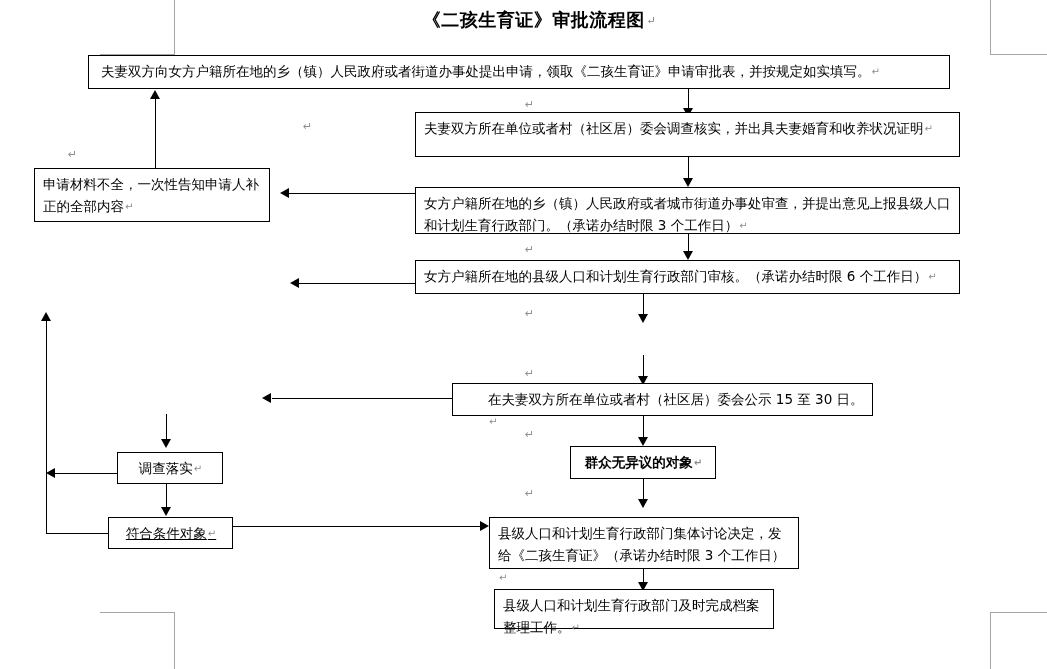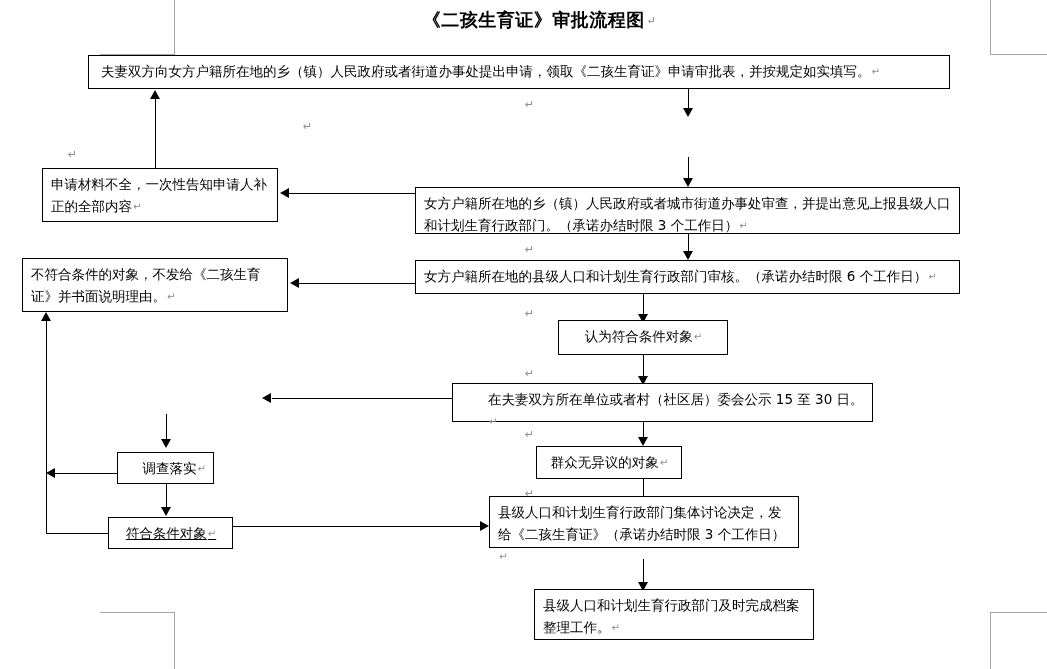--- a/index.html
+++ b/index.html
@@ -186,37 +186,36 @@
   <div class="ln h" style="left:46px; top:533px; width:70px;"></div>
 
   <div class="ln h" style="left:55px; top:473px; width:62px;"></div>
   <div class="arrow left" style="left:46px; top:468px;"></div>
 
   <div class="ln h" style="left:233px; top:526px; width:248px;"></div>
   <div class="arrow right" style="left:480px; top:521px;"></div>
 
   <div class="fbox" style="left:88px; top:55px; width:862px; height:34px;padding-left:12px;"><span>夫妻双方向女方户籍所在地的乡（镇）人民政府或者街道办事处提出申请，领取《二孩生育证》申请审批表，并按规定如实填写。</span><span class="pmark">↵</span></div>
 
+  <div class="fbox" style="left:415px; top:112px; width:545px; height:45px;"><span>夫妻双方所在单位或者村（社区居）委会调查核实，并出具夫妻婚育和收养状况证明</span><span class="pmark">↵</span></div>
 
   <div class="fbox" style="left:415px; top:187px; width:545px; height:47px;"><span>女方户籍所在地的乡（镇）人民政府或者城市街道办事处审查，并提出意见上报县级人口和计划生育行政部门。（承诺办结时限 3 个工作日）</span><span class="pmark">↵</span></div>
 
   <div class="fbox" style="left:415px; top:260px; width:545px; height:34px;"><span>女方户籍所在地的县级人口和计划生育行政部门审核。（承诺办结时限 6 个工作日）</span><span class="pmark">↵</span></div>
 
-  <div class="fbox" style="left:42px; top:168px; width:236px; height:54px;"><span>申请材料不全，一次性告知申请人补正的全部内容</span><span class="pmark">↵</span></div>
-
-  <div class="fbox" style="left:22px; top:258px; width:266px; height:54px;"><span>不符合条件的对象，不发给《二孩生育证》并书面说明理由。</span><span class="pmark">↵</span></div>
-
-  <div class="fbox center" style="left:558px; top:320px; width:170px; height:35px;"><span>认为符合条件对象</span><span class="pmark">↵</span></div>
-
-  <div class="fbox" style="left:452px; top:383px; width:421px; height:39px;padding-left:35px;"><span>在夫妻双方所在单位或者村（社区居）委会公示 15 至 30 日。</span><span class="pmark">↵</span></div>
-
-
-  <div class="fbox center" style="left:117px; top:452px; width:97px; height:32px;text-align:right;"><span>调查落实</span><span class="pmark">↵</span></div>
+  <div class="fbox" style="left:34px; top:168px; width:236px; height:54px;"><span>申请材料不全，一次性告知申请人补正的全部内容</span><span class="pmark">↵</span></div>
+
+
+
+  <div class="fbox" style="left:452px; top:383px; width:421px; height:33px;padding-left:35px;"><span>在夫妻双方所在单位或者村（社区居）委会公示 15 至 30 日。</span><span class="pmark">↵</span></div>
+
+
+  <div class="fbox center" style="left:117px; top:452px; width:106px; height:32px;"><span>调查落实</span><span class="pmark">↵</span></div>
 
   <div class="fbox center" style="left:108px; top:517px; width:125px; height:32px;text-decoration:underline;"><span>符合条件对象</span><span class="pmark">↵</span></div>
 
-  <div class="fbox center" style="left:536px; top:446px; width:146px; height:33px;"><span>群众无异议的对象</span><span class="pmark">↵</span></div>
-
-  <div class="fbox" style="left:489px; top:496px; width:310px; height:52px;"><span>县级人口和计划生育行政部门集体讨论决定，发给《二孩生育证》（承诺办结时限 3 个工作日）</span><span class="pmark">↵</span></div>
-
-  <div class="fbox" style="left:534px; top:589px; width:280px; height:51px;"><span>县级人口和计划生育行政部门及时完成档案整理工作。</span><span class="pmark">↵</span></div>
+  <div class="fbox center" style="left:570px; top:446px; width:146px; height:33px;font-weight:bold;"><span>群众无异议的对象</span><span class="pmark">↵</span></div>
+
+  <div class="fbox" style="left:489px; top:517px; width:310px; height:52px;"><span>县级人口和计划生育行政部门集体讨论决定，发给《二孩生育证》（承诺办结时限 3 个工作日）</span><span class="pmark">↵</span></div>
+
+  <div class="fbox" style="left:494px; top:589px; width:280px; height:40px;"><span>县级人口和计划生育行政部门及时完成档案整理工作。</span><span class="pmark">↵</span></div>
 
 </div>
 
 </body></html>

